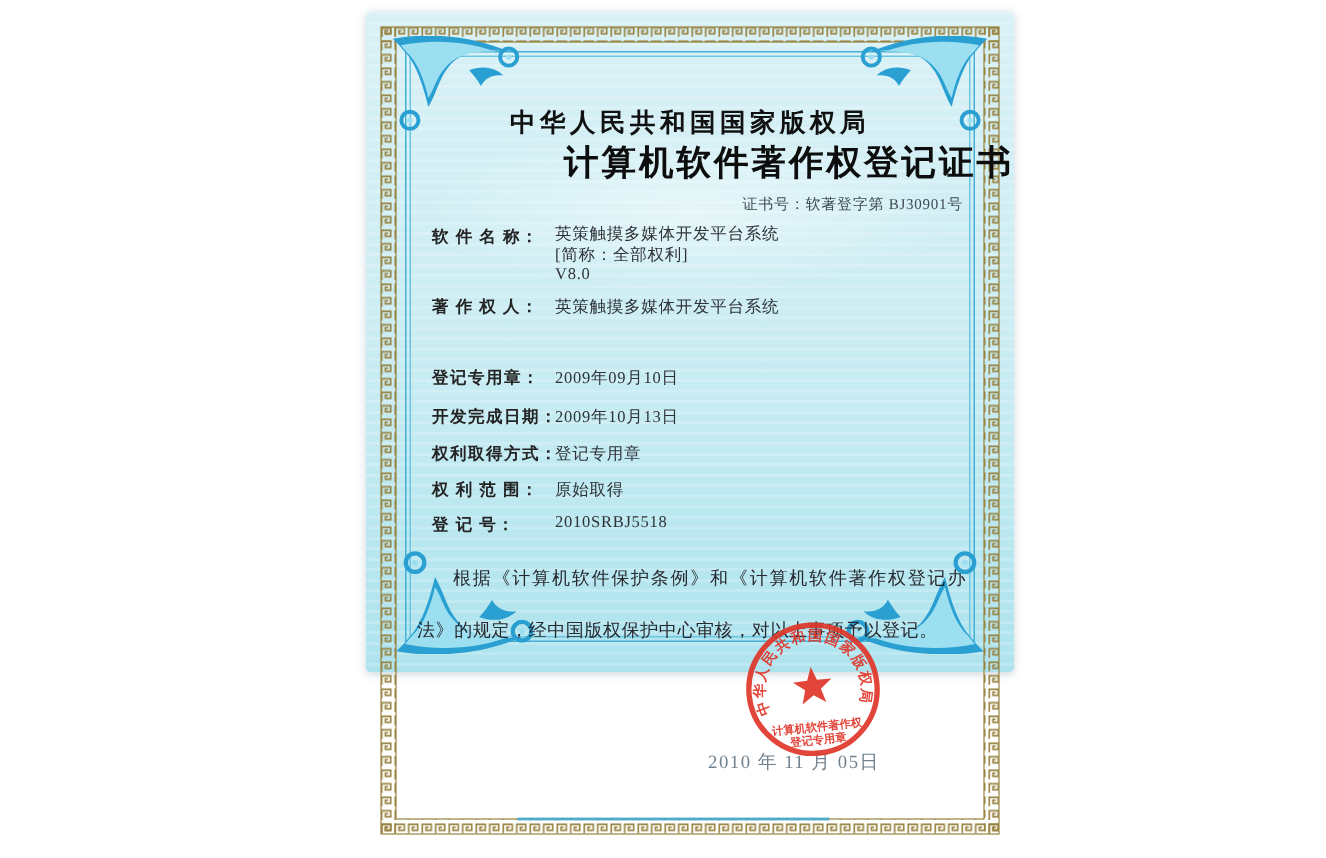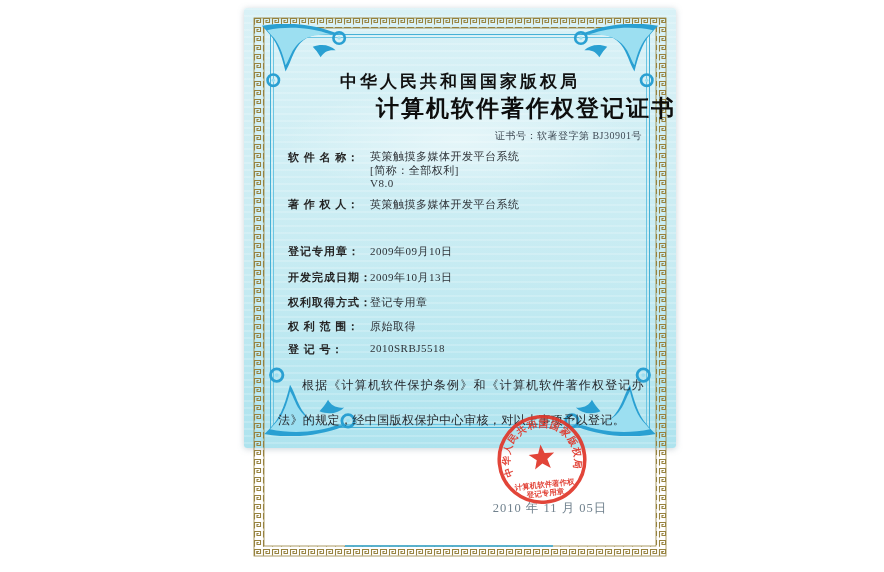--- a/index.html
+++ b/index.html
@@ -52,21 +52,21 @@
   .val-multiline div{line-height:13.5px;}
   .statement{
     position:absolute;top:360px;left:34px;width:366px;
     font-size:12px;line-height:35px;color:#26292e;text-indent:2em;letter-spacing:.4px;text-align:justify;
   }
   .seal{
     position:absolute;left:242px;top:404px;width:112px;height:95px;z-index:5;
     transform:rotate(-6deg);opacity:.93;
   }
   .seal-date{
-    position:absolute;top:492px;left:228px;width:156px;text-align:center;
+    position:absolute;top:492px;left:228px;width:156px;
     font-size:12.5px;color:#70818d;letter-spacing:1px;z-index:4;
   }
   .bottom-rule{
     position:absolute;left:101px;top:537px;width:208px;height:2px;
     background:#2fa7d5;opacity:.75;z-index:2;
   }
 </style>
 </head>
 <body>
 

